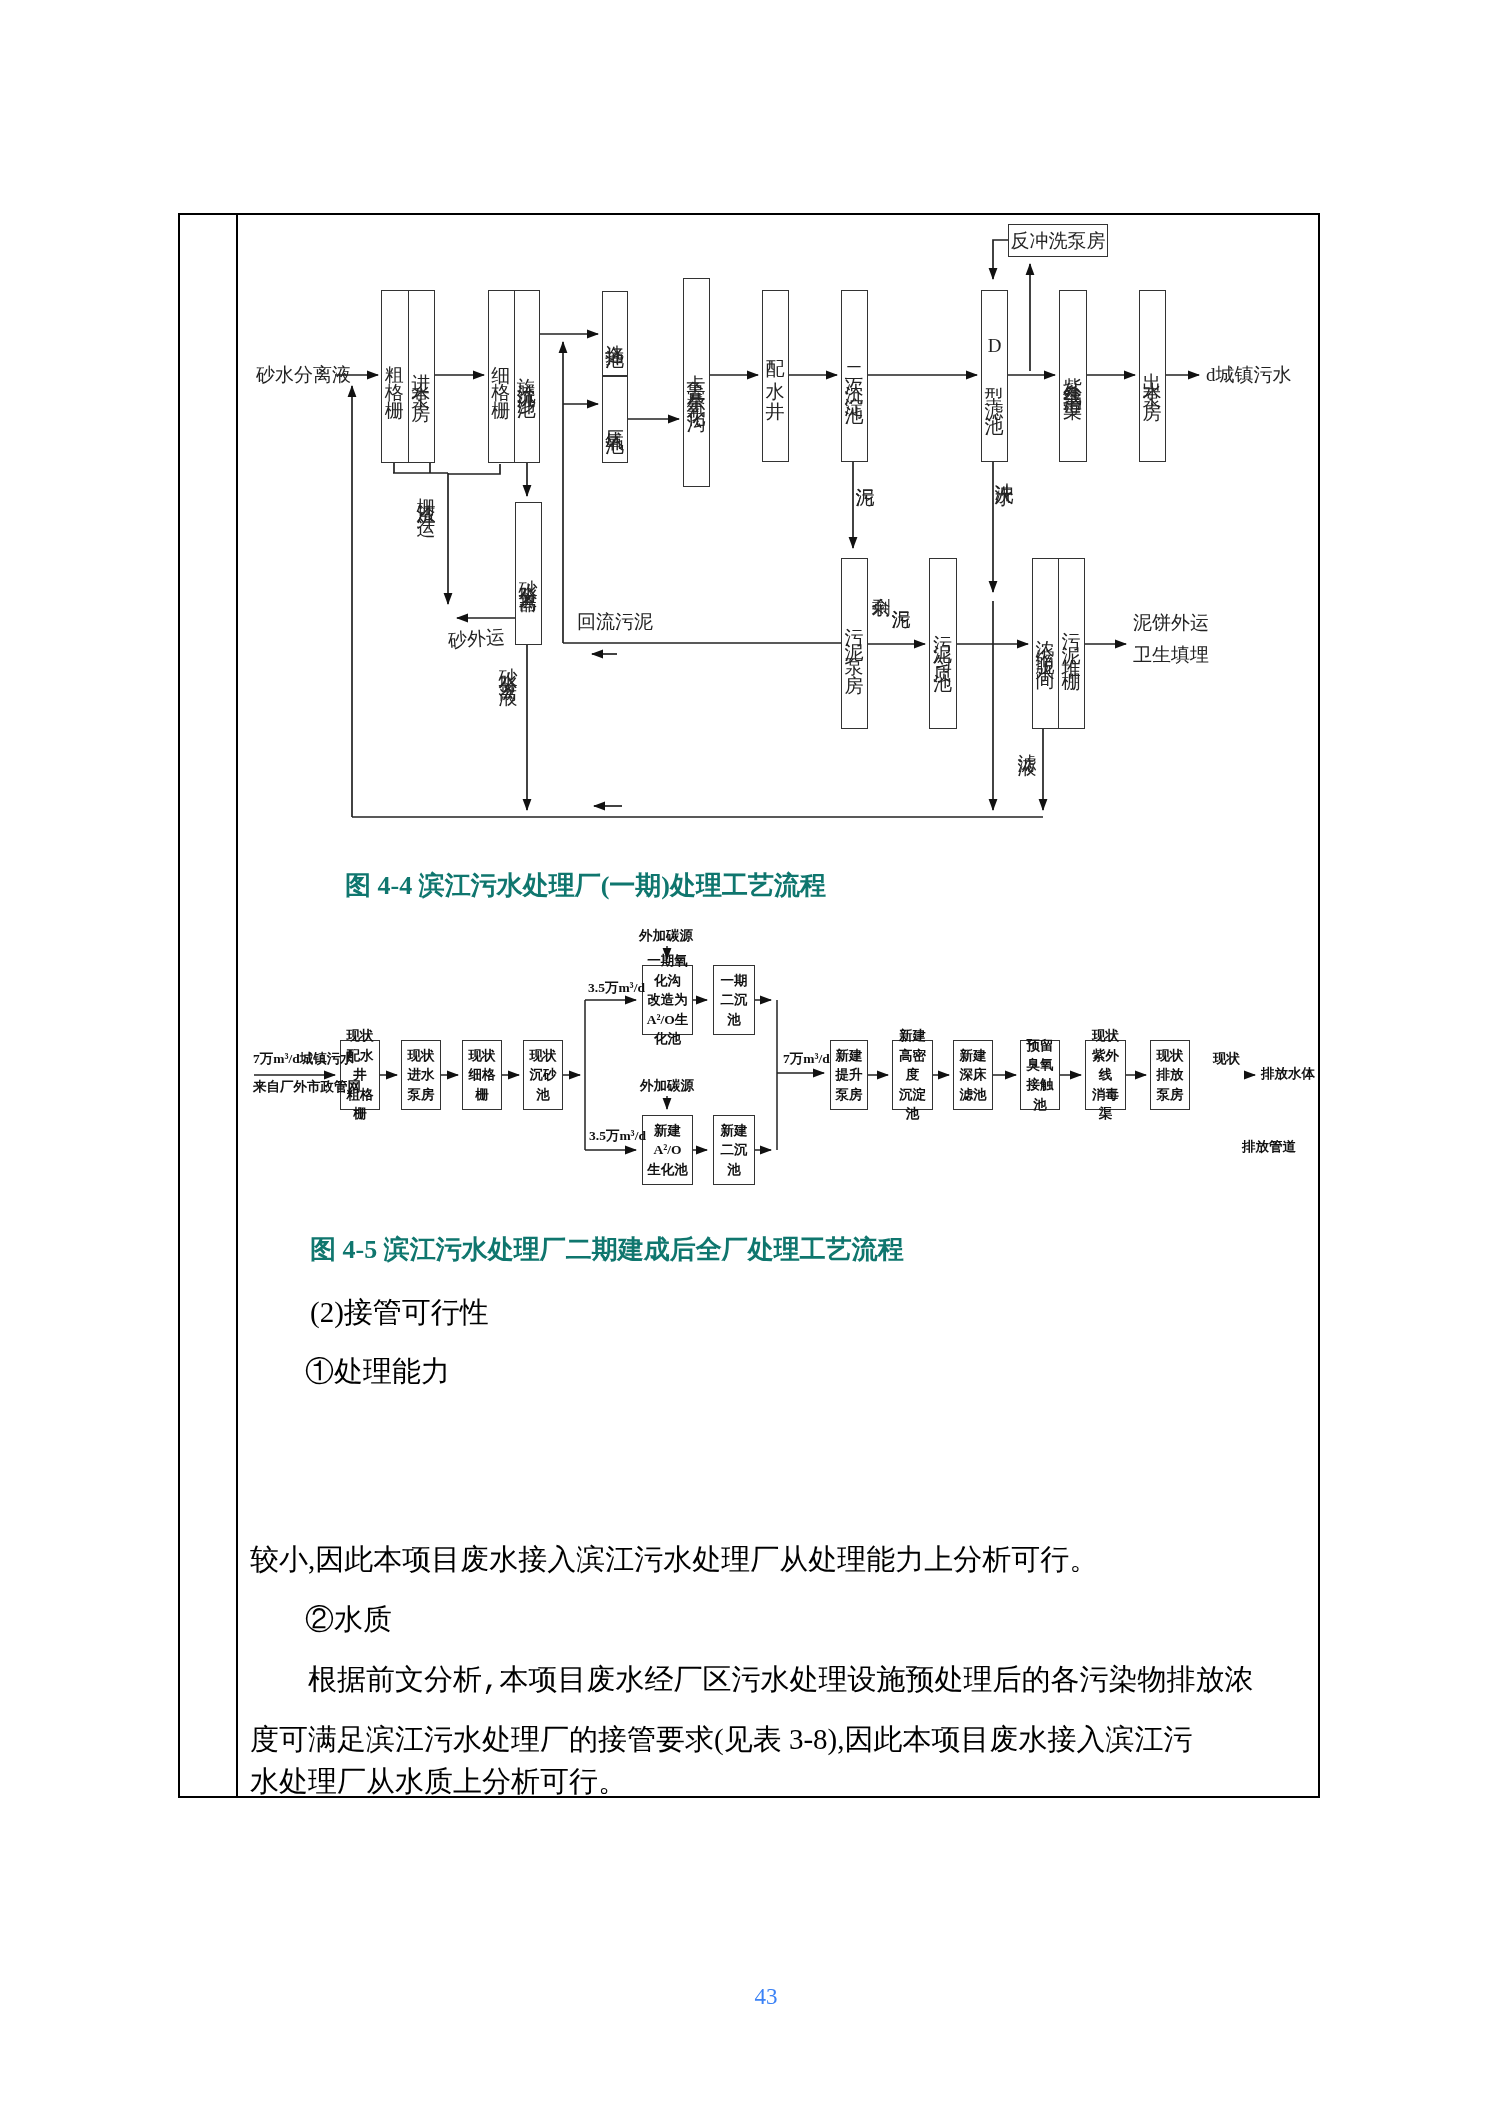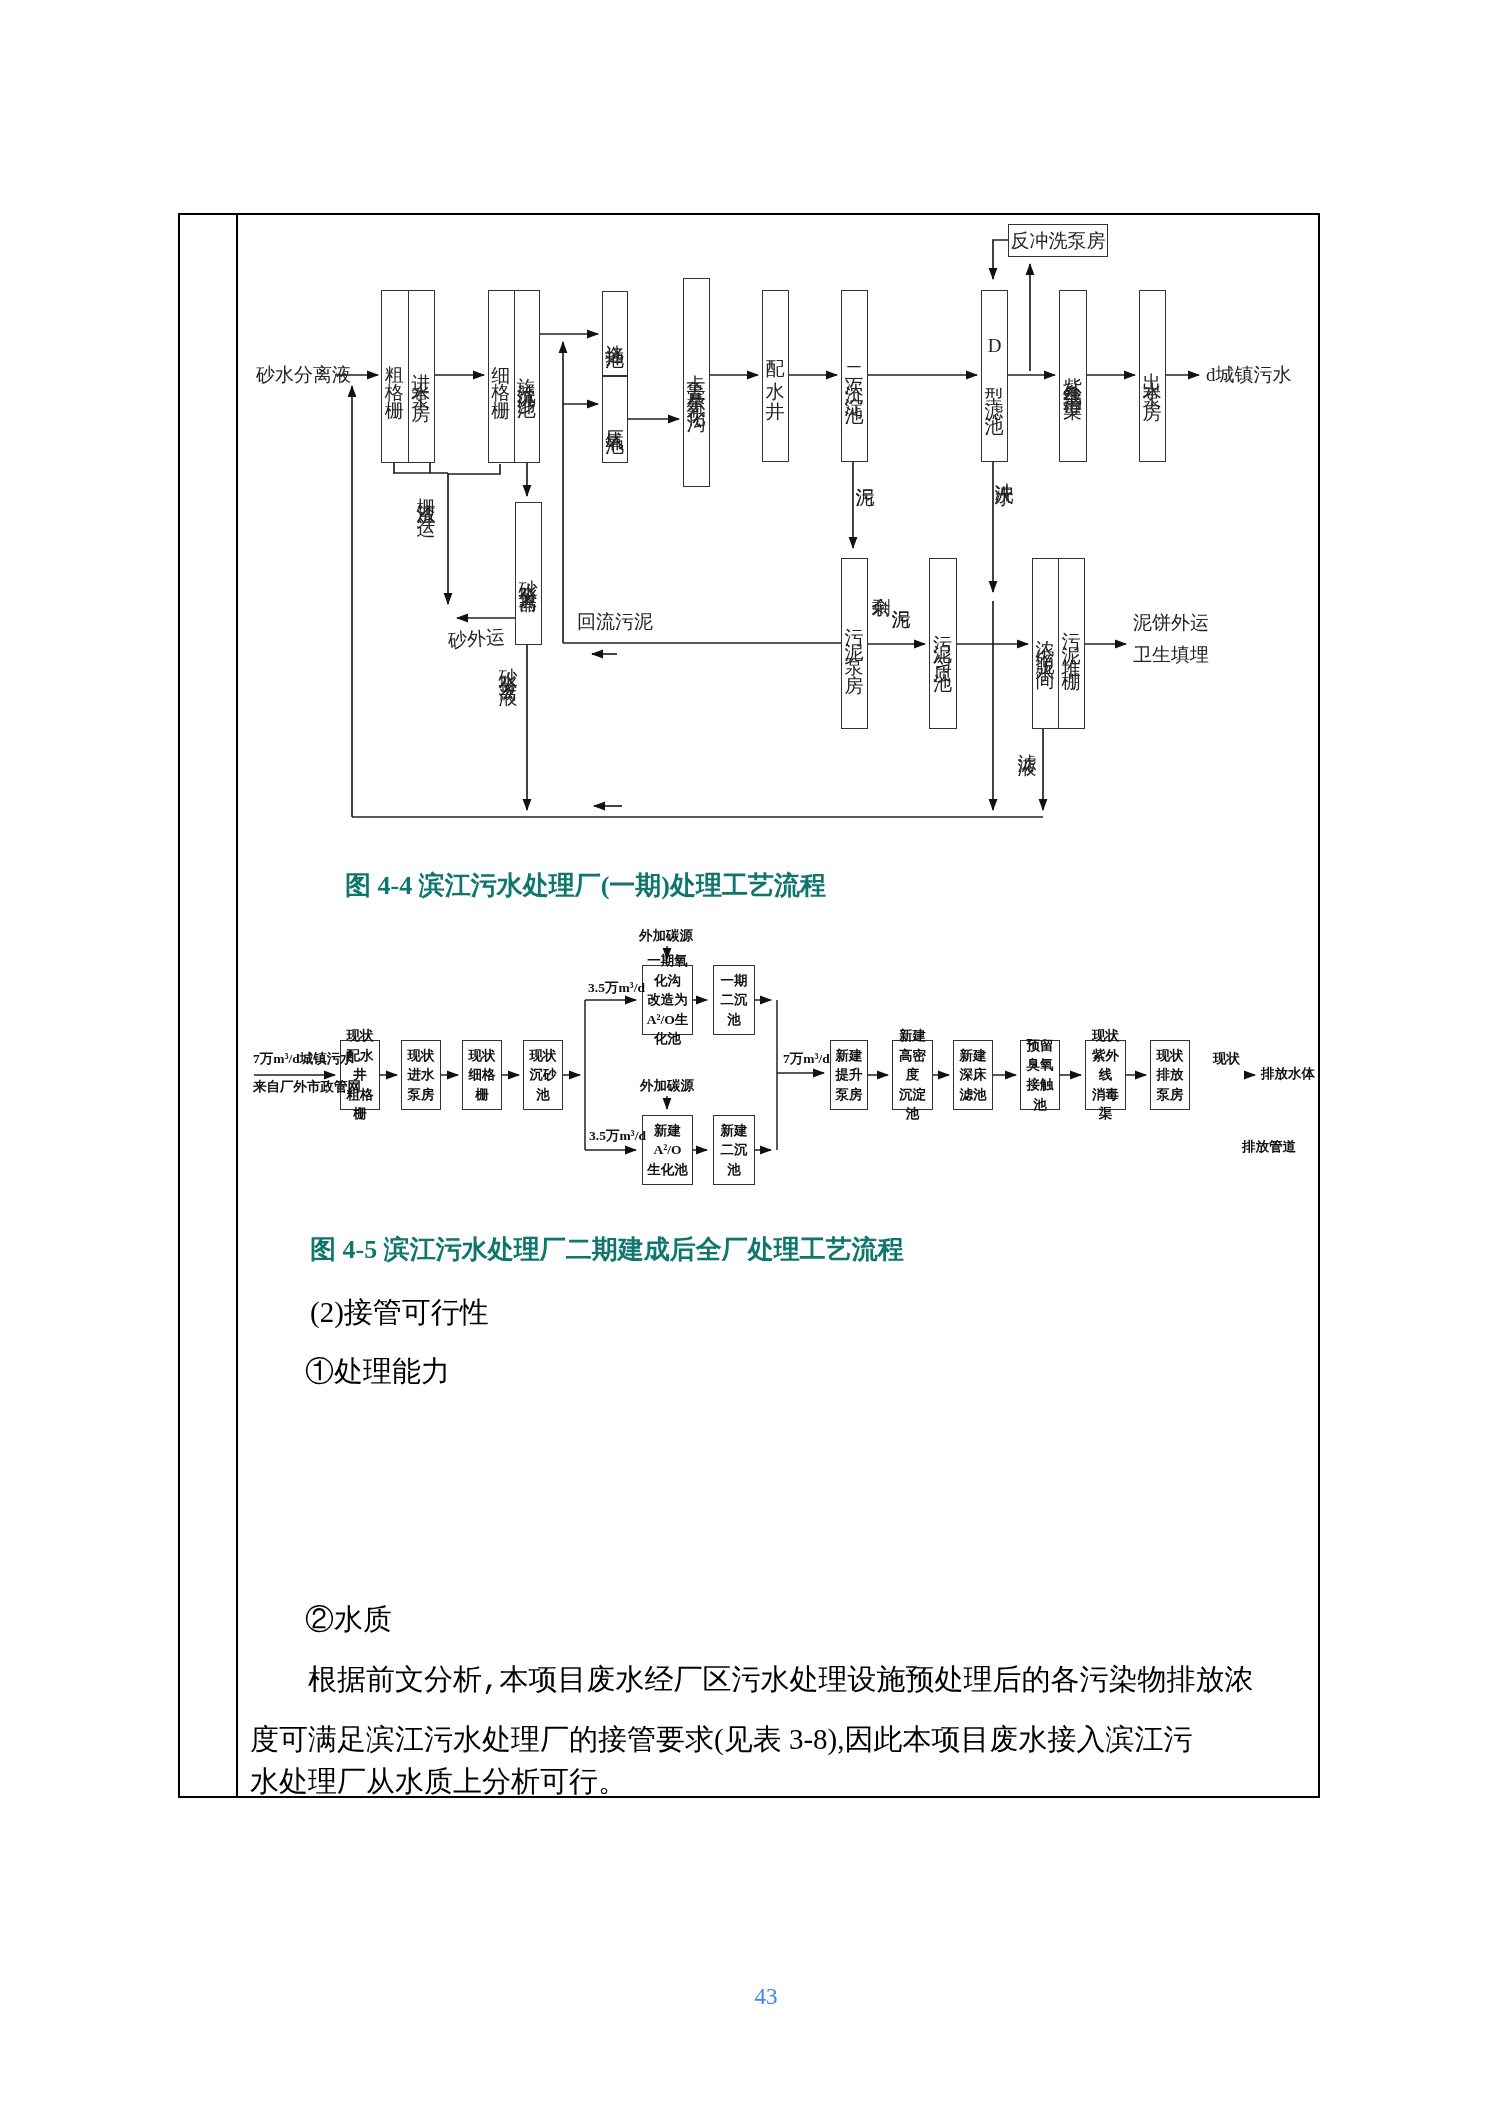--- a/index.html
+++ b/index.html
@@ -230,19 +230,20 @@
   <div class="flab" style="left:640px;top:1078px;">外加碳源</div>
   <div class="flab" style="left:783px;top:1051px;">7万m³/d</div>
   <div class="flab" style="left:1213px;top:1051px;">现状</div>
   <div class="flab" style="left:1198px;top:1139px;margin-left:44px;">排放管道</div>
   <div class="flab" style="left:1261px;top:1066px;">排放水体</div>
 
   <div class="caption" style="left:310px;top:1232px;">图 4-5  滨江污水处理厂二期建成后全厂处理工艺流程</div>
 
   <div class="bodyline" style="left:310px;top:1293px;">(2)接管可行性</div>
   <div class="bodyline" style="left:305px;top:1352px;">①处理能力</div>
+  <div class="bodyline" style="left:250px;top:1540px;">较小,因此本项目废水接入滨江污水处理厂从处理能力上分析可行。</div>
   <div class="bodyline" style="left:305px;top:1600px;">②水质</div>
   <div class="bodyline" style="left:308px;top:1660px;font-family:Liberation Mono, monospace;">根据前文分析,本项目废水经厂区污水处理设施预处理后的各污染物排放浓</div>
   <div class="bodyline" style="left:250px;top:1720px;">度可满足滨江污水处理厂的接管要求(见表 3-8),因此本项目废水接入滨江污</div>
   <div class="bodyline" style="left:250px;top:1762px;">水处理厂从水质上分析可行。</div>
 
   <div class="pagenum">43</div>
 </div>
 
 </body></html>

